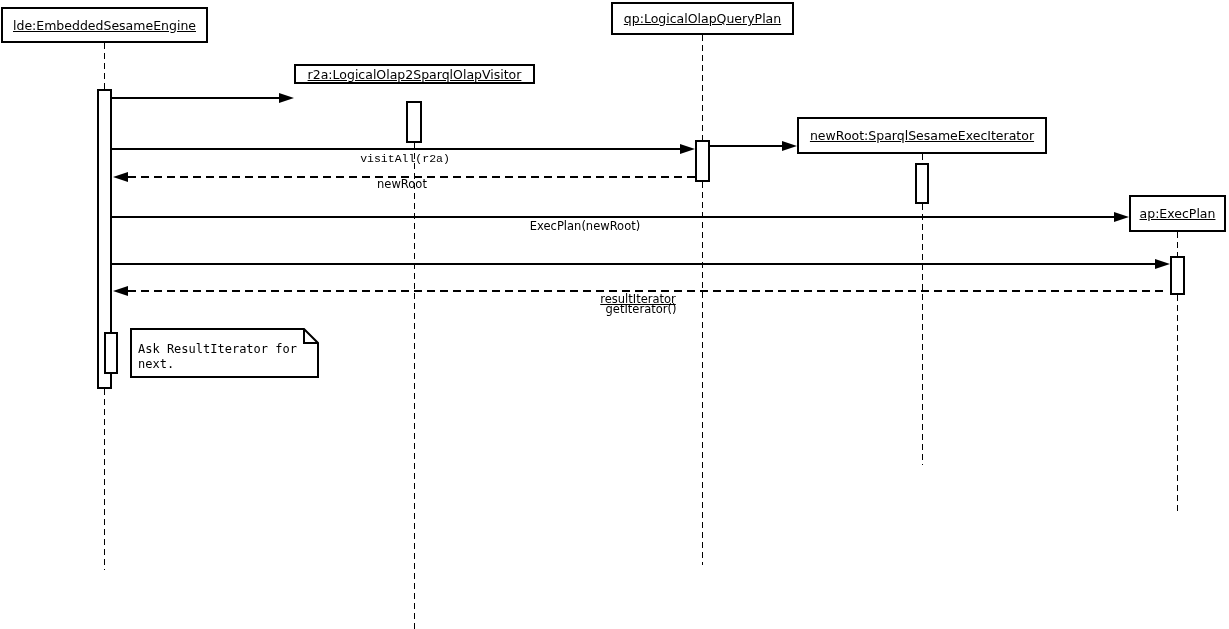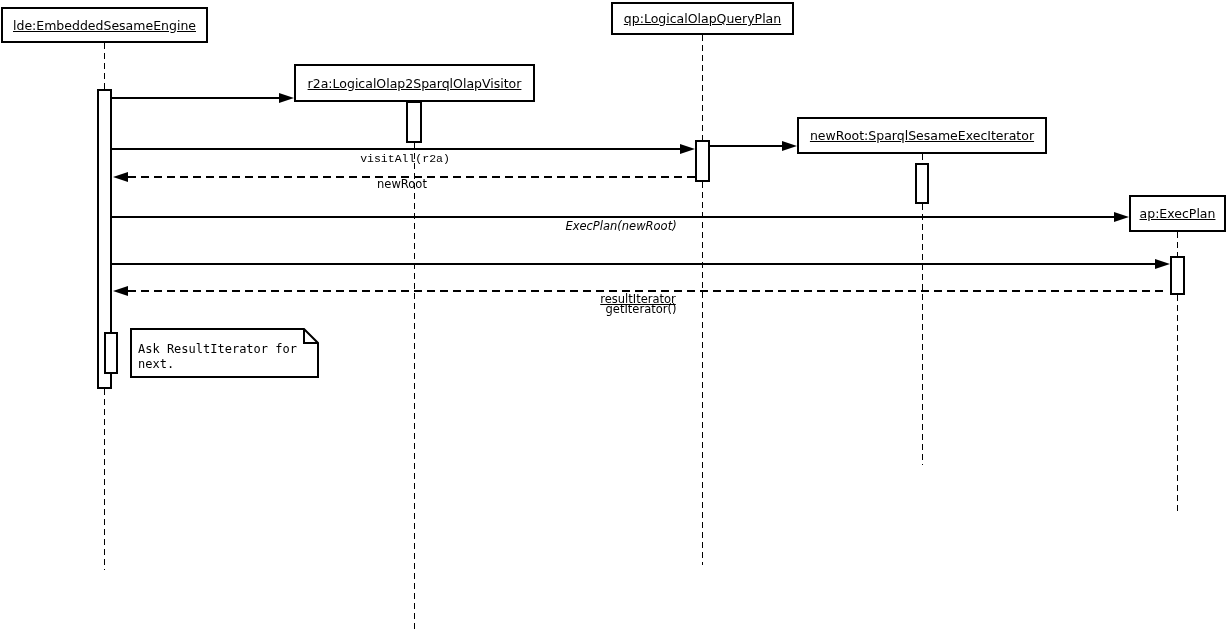--- a/index.html
+++ b/index.html
@@ -111,21 +111,21 @@
   <div class="activation" style="left:97px;  top:89px;  width:15px; height:300px;"></div>
   <div class="activation" style="left:104px; top:332px; width:14px; height:42px;"></div>
   <div class="activation" style="left:406px; top:101px; width:16px; height:42px;"></div>
   <div class="activation" style="left:695px; top:140px; width:15px; height:42px;"></div>
   <div class="activation" style="left:915px; top:163px; width:14px; height:41px;"></div>
   <div class="activation" style="left:1170px;top:256px; width:15px; height:39px;"></div>
 
   <div class="obj" style="left:1px;   top:7px;   width:207px; height:36px;">
     <span>lde:EmbeddedSesameEngine</span>
   </div>
-  <div class="obj" style="left:294px; top:64px;  width:241px; height:38px;">
+  <div class="obj" style="left:294px; top:64px;  width:241px; height:20px;">
     <span>r2a:LogicalOlap2SparqlOlapVisitor</span>
   </div>
   <div class="obj" style="left:611px; top:2px;   width:183px; height:33px;">
     <span>qp:LogicalOlapQueryPlan</span>
   </div>
   <div class="obj" style="left:797px; top:117px; width:250px; height:37px;">
     <span>newRoot:SparqlSesameExecIterator</span>
   </div>
   <div class="obj" style="left:1129px;top:195px; width:97px;  height:37px;">
     <span>ap:ExecPlan</span>
@@ -140,21 +140,21 @@
 
   <div class="msg-line dashed" style="left:128px; top:176px; width:567px;"></div>
   <div class="arrow-left" style="left:113px; top:172px;"></div>
   <div class="msg-label" style="left:402px; top:177px;">newRoot</div>
 
   <div class="msg-line" style="left:710px; top:145px; width:72px;"></div>
   <div class="arrow-right" style="left:782px; top:141px;"></div>
 
   <div class="msg-line" style="left:112px; top:216px; width:1002px;"></div>
   <div class="arrow-right" style="left:1114px; top:212px;"></div>
-  <div class="msg-label" style="left:621px; top:219px;font-style:italic;">ExecPlan(newRoot)</div>
+  <div class="msg-label" style="left:585px; top:219px;">ExecPlan(newRoot)</div>
 
   <div class="msg-line" style="left:112px; top:263px; width:1043px;"></div>
   <div class="arrow-right" style="left:1155px; top:259px;"></div>
   <div class="msg-label" style="left:641px; top:266px;margin-top:36px;">getIterator()</div>
 
   <div class="msg-line dashed" style="left:128px; top:290px; width:1035px;"></div>
   <div class="arrow-left" style="left:113px; top:286px;"></div>
   <div class="msg-label" style="left:638px; top:292px;text-decoration:underline;">resultIterator</div>
 
   <div class="note" style="left:130px; top:328px; width:189px; height:46px;">

